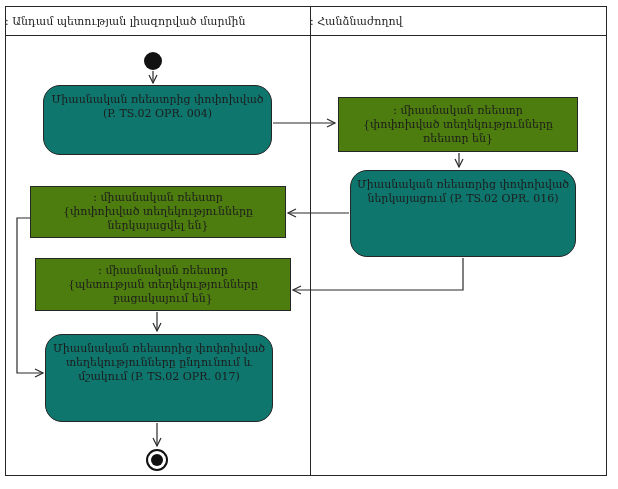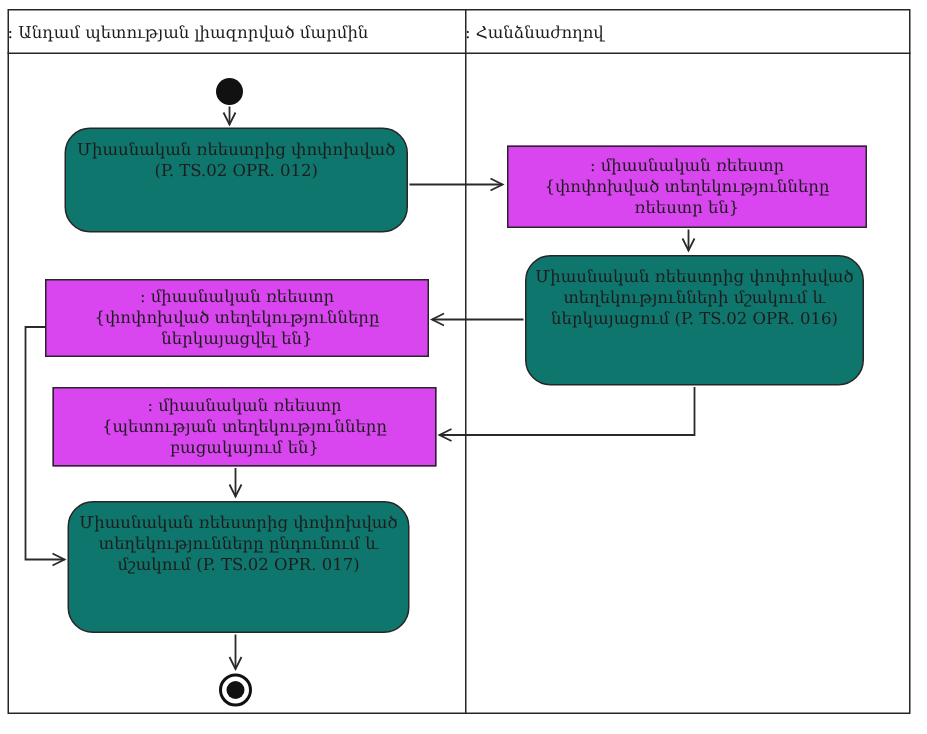--- a/index.html
+++ b/index.html
@@ -31,21 +31,21 @@
   .initial {
     position:absolute; left:144px; top:52px; width:18px; height:18px;
     border-radius:50%; background:#111;
   }
   .action {
     position:absolute; box-sizing:border-box; background:#0f766e;
     border:1.5px solid #262626; border-radius:17px;
     text-align:center; font-size:11px; line-height:14px; padding-top:7px;
   }
   .objbox {
-    position:absolute; box-sizing:border-box; background:#d946ef;
+    position:absolute; box-sizing:border-box; background:#4d7c0f;
     border:1.5px solid #262626; text-align:center;
     font-size:11px; line-height:14px;
     display:flex; flex-direction:column; justify-content:center;
   }
   .final {
     position:absolute; left:146px; top:449px; width:22px; height:22px;
     box-sizing:border-box; border:2px solid #111; border-radius:50%;
     display:flex; align-items:center; justify-content:center; background:#fff;
   }
   .final-dot { width:12px; height:12px; border-radius:50%; background:#111; }
@@ -76,31 +76,30 @@
   <div class="hsep"></div>
   <div class="vdiv"></div>
 
   <div class="lane-title" style="left:5px; width:305px;">: Անդամ պետության լիազորված մարմին</div>
   <div class="lane-title" style="left:310px; width:237px;">: Հանձնաժողով</div>
 
   <div class="initial"></div>
 
   <div class="action" style="left:43px; top:85px; width:229px; height:70px;">
     <div>Միասնական ռեեստրից փոփոխված</div>
-    <div>(P. TS.02 OPR. 012)</div>
+    <div>(P. TS.02 OPR. 004)</div>
   </div>
 
   <div class="objbox" style="left:338px; top:97px; width:240px; height:55px;">
     <div>: միասնական ռեեստր</div>
     <div>{փոփոխված տեղեկությունները ռեեստր են}</div>
   </div>
 
   <div class="action" style="left:350px; top:170px; width:226px; height:87px;">
     <div>Միասնական ռեեստրից փոփոխված</div>
-    <div>տեղեկությունների մշակում և</div>
     <div>ներկայացում (P. TS.02 OPR. 016)</div>
   </div>
 
   <div class="objbox" style="left:30px; top:186px; width:256px; height:52px;">
     <div>: միասնական ռեեստր</div>
     <div>{փոփոխված տեղեկությունները ներկայացվել են}</div>
   </div>
 
   <div class="objbox" style="left:35px; top:258px; width:256px; height:53px;">
     <div>: միասնական ռեեստր</div>

